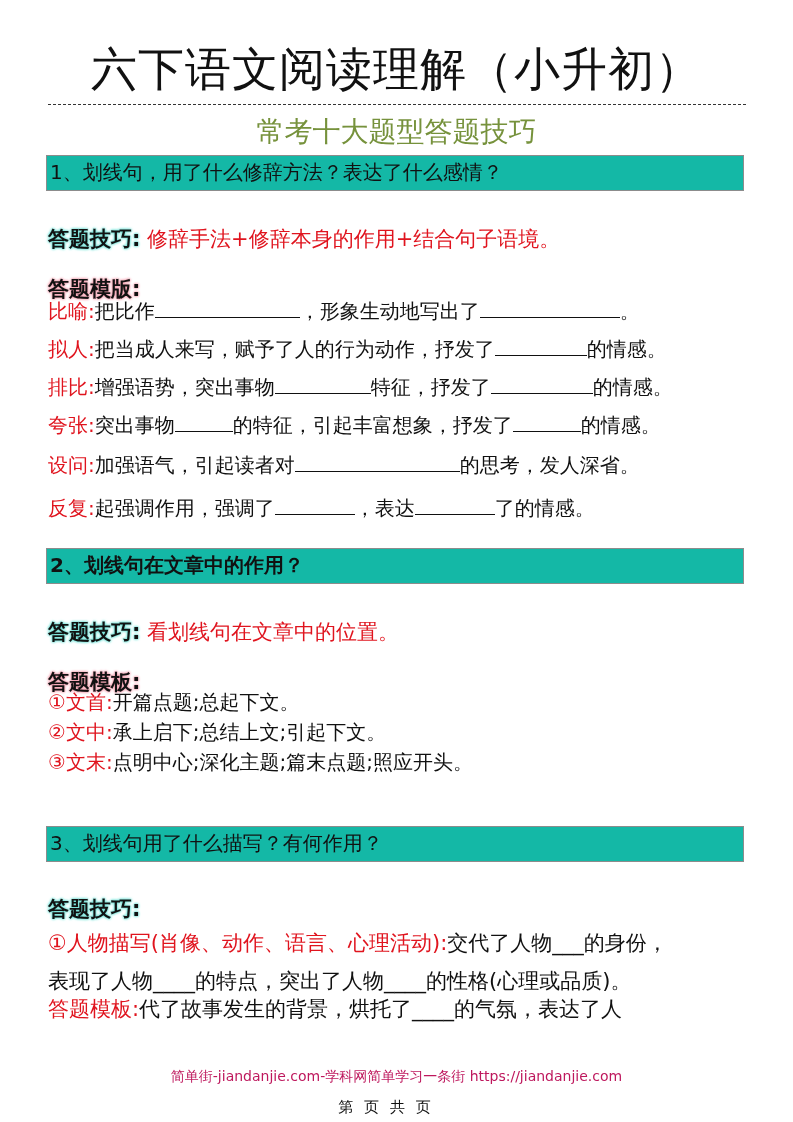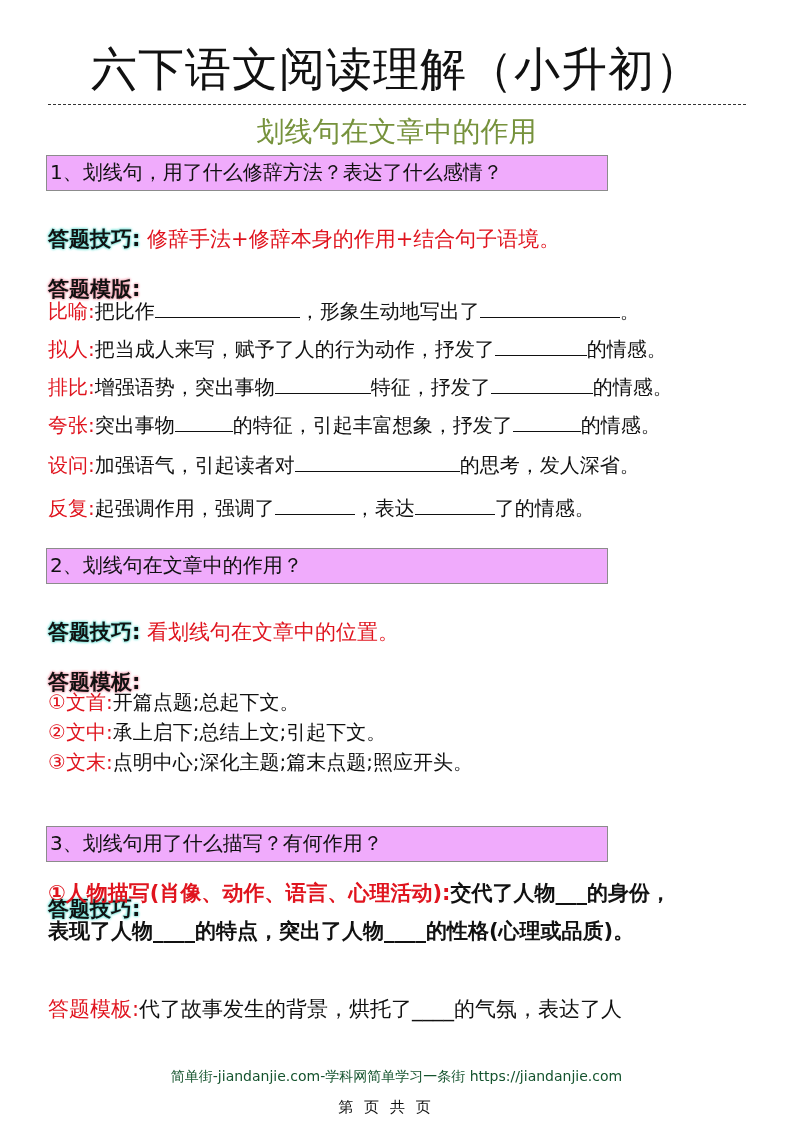--- a/index.html
+++ b/index.html
@@ -4,41 +4,41 @@
 <style>
   html, body { margin: 0; padding: 0; background: #ffffff; }
   body { width: 793px; height: 1122px; position: relative; overflow: hidden;
          font-family: "DejaVu Sans", "Liberation Sans", sans-serif; color: #111; }
   .abs { position: absolute; }
   .title { left: 0; width: 793px; top: 38px; text-align: center; font-size: 46px; line-height: 62px;
            color: #111; letter-spacing: 1px; }
   .dash { left: 48px; width: 698px; top: 104px; border-top: 1.5px dashed #333; height: 0; }
   .subtitle { left: 0; width: 793px; top: 112px; text-align: center; font-size: 28px; line-height: 40px;
               color: #76923c; }
-  .qbox { left: 46px; width: 562px; height: 36px; background: #f0abfc; border: 1.5px solid #8c8c8c;
+  .qbox { left: 46px; width: 698px; height: 36px; background: #14b8a6; border: 1.5px solid #8c8c8c;
           box-sizing: border-box; font-size: 20px; line-height: 33px; padding-left: 3px; color: #111;
           white-space: nowrap; }
   .tip-row { left: 48px; font-size: 21px; line-height: 32px; white-space: nowrap; margin-top: 24px; }
   .tip-label { font-weight: bold; color: #111;
                text-shadow: 0 0 3px #6fe0d6, 0 0 3px #6fe0d6, 0 0 2px #9ff0ea; }
   .tpl-label { font-weight: bold; color: #111;
                text-shadow: 0 0 3px #f4a0b0, 0 0 3px #f4a0b0, 0 0 2px #f8c4cf; }
   .red { color: #e0141e; }
   .line { left: 48px; font-size: 20px; line-height: 34px; white-space: nowrap; }
   .blank { display: inline-block; border-bottom: 1.3px solid #111; height: 20px; vertical-align: baseline; }
-  .footer-src { left: 0; width: 793px; top: 1068px; text-align: center; font-size: 14px; color: #14532d; }
+  .footer-src { left: 0; width: 793px; top: 1068px; text-align: center; font-size: 14px; color: #be185d; }
   .footer-page { left: 0; width: 769px; top: 1098px; text-align: center; font-size: 15px; color: #111;
                  word-spacing: 6px; }
 </style>
 </head>
 <body>
 
 <div class="abs title">六下语文阅读理解（小升初）</div>
 <div class="abs dash"></div>
-<div class="abs subtitle">划线句在文章中的作用</div>
+<div class="abs subtitle">常考十大题型答题技巧</div>
 
 <div class="abs qbox" style="top:155px;">1、划线句，用了什么修辞方法？表达了什么感情？</div>
 <div class="abs tip-row" style="top:199px;">
   <span class="tip-label">答题技巧:</span>
   <span class="red">修辞手法+修辞本身的作用+结合句子语境。</span>
 </div>
 <div class="abs tip-row" style="top:249px;">
   <span class="tpl-label">答题模版:</span>
 </div>
 
@@ -54,21 +54,21 @@
 <div class="abs line" style="top:408px;">
   <span class="red">夸张:</span><span>突出事物</span><span class="blank" style="width:58px"></span><span>的特征，引起丰富想象，抒发了</span><span class="blank" style="width:68px"></span><span>的情感。</span>
 </div>
 <div class="abs line" style="top:448px;">
   <span class="red">设问:</span><span>加强语气，引起读者对</span><span class="blank" style="width:165px"></span><span>的思考，发人深省。</span>
 </div>
 <div class="abs line" style="top:480px;">
   <span class="red">反复:</span><span>起强调作用，强调了</span><span class="blank" style="width:80px;height:34px"></span><span>，表达</span><span class="blank" style="width:80px;height:28px"></span><span>了的情感。</span>
 </div>
 
-<div class="abs qbox" style="top:548px;">2、划线句在文章中的作用？</div>
+<div class="abs qbox" style="top:548px;font-weight:bold;">2、划线句在文章中的作用？</div>
 <div class="abs tip-row" style="top:592px;">
   <span class="tip-label">答题技巧:</span>
   <span class="red">看划线句在文章中的位置。</span>
 </div>
 <div class="abs tip-row" style="top:642px;">
   <span class="tpl-label">答题模板:</span>
 </div>
 <div class="abs line" style="top:687px;line-height:30px;">
   <span class="red">①文首:</span><span>开篇点题;总起下文。</span>
 </div>
@@ -76,21 +76,21 @@
   <span class="red">②文中:</span><span>承上启下;总结上文;引起下文。</span>
 </div>
 <div class="abs line" style="top:747px;line-height:30px;">
   <span class="red">③文末:</span><span>点明中心;深化主题;篇末点题;照应开头。</span>
 </div>
 
 <div class="abs qbox" style="top:826px;">3、划线句用了什么描写？有何作用？</div>
 <div class="abs tip-row" style="top:869px;">
   <span class="tip-label">答题技巧:</span>
 </div>
-<div class="abs line" style="top:874px;font-size:21px;line-height:38px;font-weight:bold;">
+<div class="abs line" style="top:924px;font-size:21px;line-height:38px;">
   <span class="red">①人物描写(肖像、动作、语言、心理活动):</span><span>交代了人物___的身份，</span><br>
   <span>表现了人物____的特点，突出了人物____的性格(心理或品质)。</span>
 </div>
 <div class="abs line" style="top:990px;font-size:21px;line-height:38px;">
   <span class="red">答题模板:</span><span>代了故事发生的背景，烘托了____的气氛，表达了人</span><br>
 </div>
 
 <div class="abs footer-src">简单街-jiandanjie.com-学科网简单学习一条街 https://jiandanjie.com</div>
 <div class="abs footer-page">第 页 共 页</div>
 

